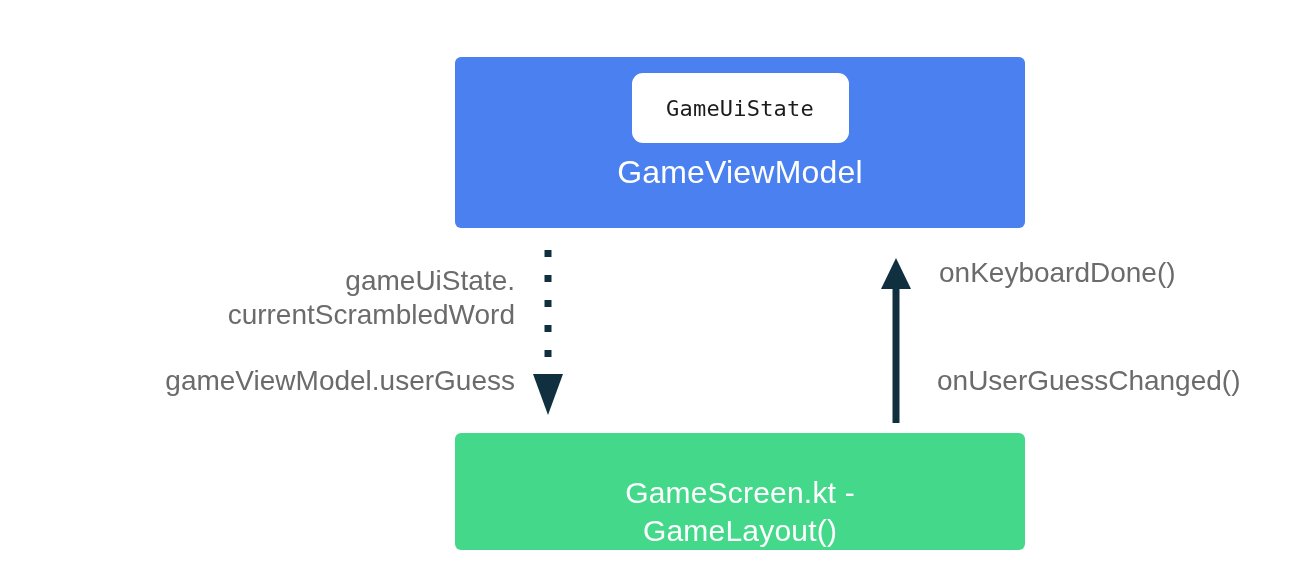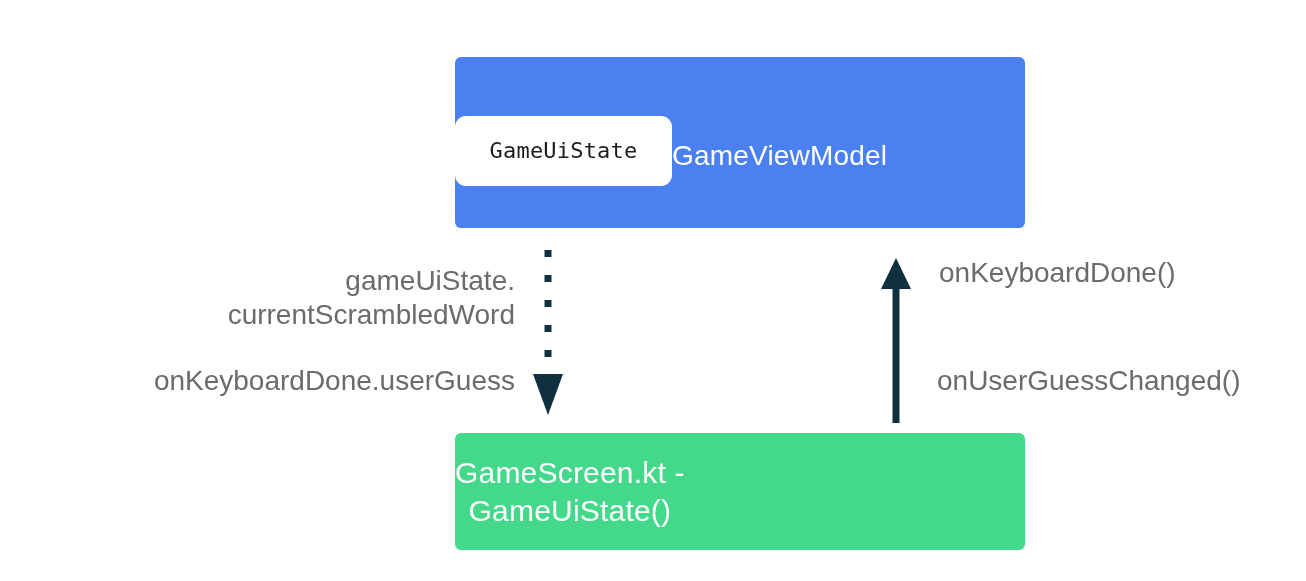--- a/index.html
+++ b/index.html
@@ -20,21 +20,21 @@
     position: absolute;
     inset: 0;
   }
 
   
   .node {
     position: absolute;
     border-radius: 6px;
     box-sizing: border-box;
     display: flex;
-    flex-direction: row;
+    flex-direction: column;
     align-items: center;
   }
 
   .node-viewmodel {
     left: 455px;
     top: 57px;
     width: 570px;
     height: 171px;
     background: #4a80ef;
     justify-content: flex-start;
@@ -54,33 +54,33 @@
   .state-pill-label {
     font-family: "DejaVu Sans Mono", "Liberation Mono", monospace;
     font-size: 22px;
     color: #1c1c1c;
     letter-spacing: 0.2px;
     white-space: nowrap;
   }
 
   .node-viewmodel-label {
     margin-top: 11px;
-    font-size: 28px;
+    font-size: 32px;
     color: #ffffff;
     letter-spacing: 0.2px;
     white-space: nowrap;
   }
 
   .node-screen {
     left: 455px;
     top: 433px;
     width: 570px;
     height: 117px;
     background: #44d98a;
-    justify-content: flex-start;
+    justify-content: flex-end;
   }
 
   .node-screen-label {
     font-size: 30px;
     line-height: 38px;
     color: #ffffff;
     text-align: center;
     letter-spacing: 0.2px;
   }
 
@@ -144,40 +144,40 @@
   <div class="node node-viewmodel">
     <div class="state-pill">
       <span class="state-pill-label">GameUiState</span>
     </div>
     <div class="node-viewmodel-label">GameViewModel</div>
   </div>
 
   <div class="node node-screen">
     <div class="node-screen-label">
       <span>GameScreen.kt -</span><br>
-      <span>GameUiState()</span>
+      <span>GameLayout()</span>
     </div>
   </div>
 
   <svg class="arrow-dotted" viewBox="0 0 30 165">
     <rect x="11.5" y="0" width="7" height="7" fill="#10303f"></rect>
     <rect x="11.5" y="25" width="7" height="7" fill="#10303f"></rect>
     <rect x="11.5" y="50" width="7" height="7" fill="#10303f"></rect>
     <rect x="11.5" y="75" width="7" height="7" fill="#10303f"></rect>
     <rect x="11.5" y="100" width="7" height="7" fill="#10303f"></rect>
     <path d="M 0 124 L 30 124 L 15 165 Z" fill="#10303f"></path>
   </svg>
 
   <svg class="arrow-solid" viewBox="0 0 30 165">
     <path d="M 15 0 L 30 31 L 0 31 Z" fill="#10303f"></path>
     <rect x="11.5" y="28" width="7" height="137" fill="#10303f"></rect>
   </svg>
 
   <div class="edge-label label-state">gameUiState.
 currentScrambledWord</div>
 
-  <div class="edge-label label-userguess">onKeyboardDone.userGuess</div>
+  <div class="edge-label label-userguess">gameViewModel.userGuess</div>
 
   <div class="edge-label label-keyboard-done">onKeyboardDone()</div>
 
   <div class="edge-label label-guess-changed">onUserGuessChanged()</div>
 
 </div>
 
 </body></html>

